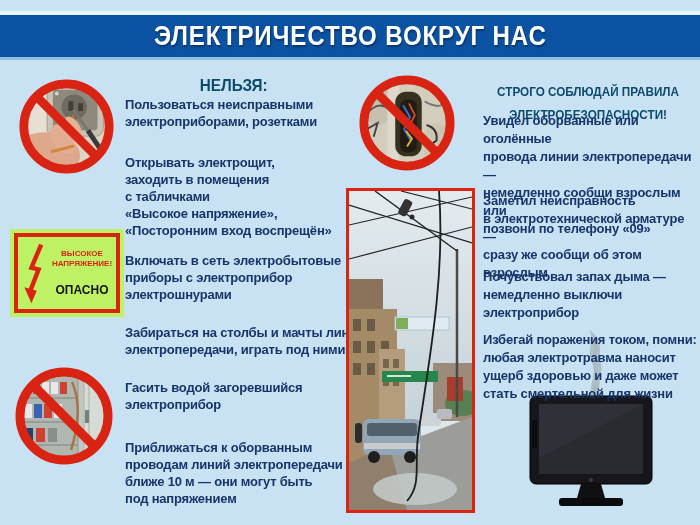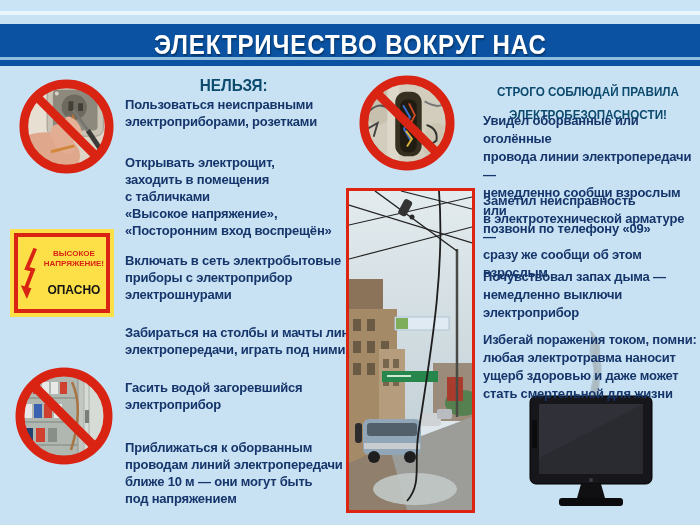--- a/index.html
+++ b/index.html
@@ -4,42 +4,42 @@
 <style>
   html,body{margin:0;padding:0;}
   .poster{
     position:relative; width:700px; height:525px; overflow:hidden;
     background:#c9e2f3;
     font-family:"Liberation Sans", sans-serif;
   }
   .strip-top{position:absolute;left:0;top:0;width:700px;height:11px;background:#cae4f5;}
   .strip-light{position:absolute;left:0;top:11px;width:700px;height:4px;background:#e9f5fc;}
   .banner{position:absolute;left:0;top:15px;width:700px;height:42px;background:#0b53a2;
-          display:flex;align-items:center;justify-content:center;margin-top:9px;}
+          display:flex;align-items:center;justify-content:center;}
   .strip-under{position:absolute;left:0;top:57px;width:700px;height:3px;background:#8fbede;}
   .title-text{
     color:#ffffff;font-weight:bold;font-size:28px;letter-spacing:1px;
     display:inline-block;transform:scaleX(.86);transform-origin:center;
     text-shadow:1px 2px 2px rgba(0,0,0,.35);white-space:nowrap;
   }
   .red-head{position:absolute;color:#0c4a6e;font-weight:bold;text-align:center;}
   .red-head .cond{display:inline-block;transform:scaleX(.9);transform-origin:center;white-space:pre-line;}
   .item{
     position:absolute;color:#15356b;font-weight:bold;font-size:13px;line-height:17px;
     white-space:pre-line;letter-spacing:-0.2px;
   }
   .item-r{line-height:18px;z-index:3;}
   .nosign{position:absolute;}
   .nosign svg{display:block;width:100%;height:100%;}
   .photo-frame{
     position:absolute;left:346px;top:188px;width:129px;height:325px;
     border:3px solid #dd2410;box-sizing:border-box;background:#dde7ec;
   }
   .photo-frame svg{display:block;width:100%;height:100%;}
-  .vsign{position:absolute;left:10px;top:229px;width:104px;height:88px;background:#fde047;
+  .vsign{position:absolute;left:10px;top:229px;width:114px;height:88px;background:#bef264;
          box-sizing:border-box;padding:4px;}
   .vsign-inner{width:100%;height:100%;box-sizing:border-box;border:4px solid #d92413;
          display:flex;align-items:center;justify-content:center;gap:4px;padding:2px;}
   .vs-text{display:flex;flex-direction:column;align-items:center;justify-content:center;}
   .vs-small{color:#d92413;font-size:8px;line-height:9.5px;font-weight:bold;text-align:center;}
   .vs-big{color:#141414;font-size:12px;line-height:14px;font-weight:bold;text-align:center;margin-top:15px;}
   .tv-wrap{position:absolute;left:515px;top:328px;width:150px;height:185px;z-index:1;}
   .tv-wrap svg{display:block;width:100%;height:100%;}
 </style>
 </head>

